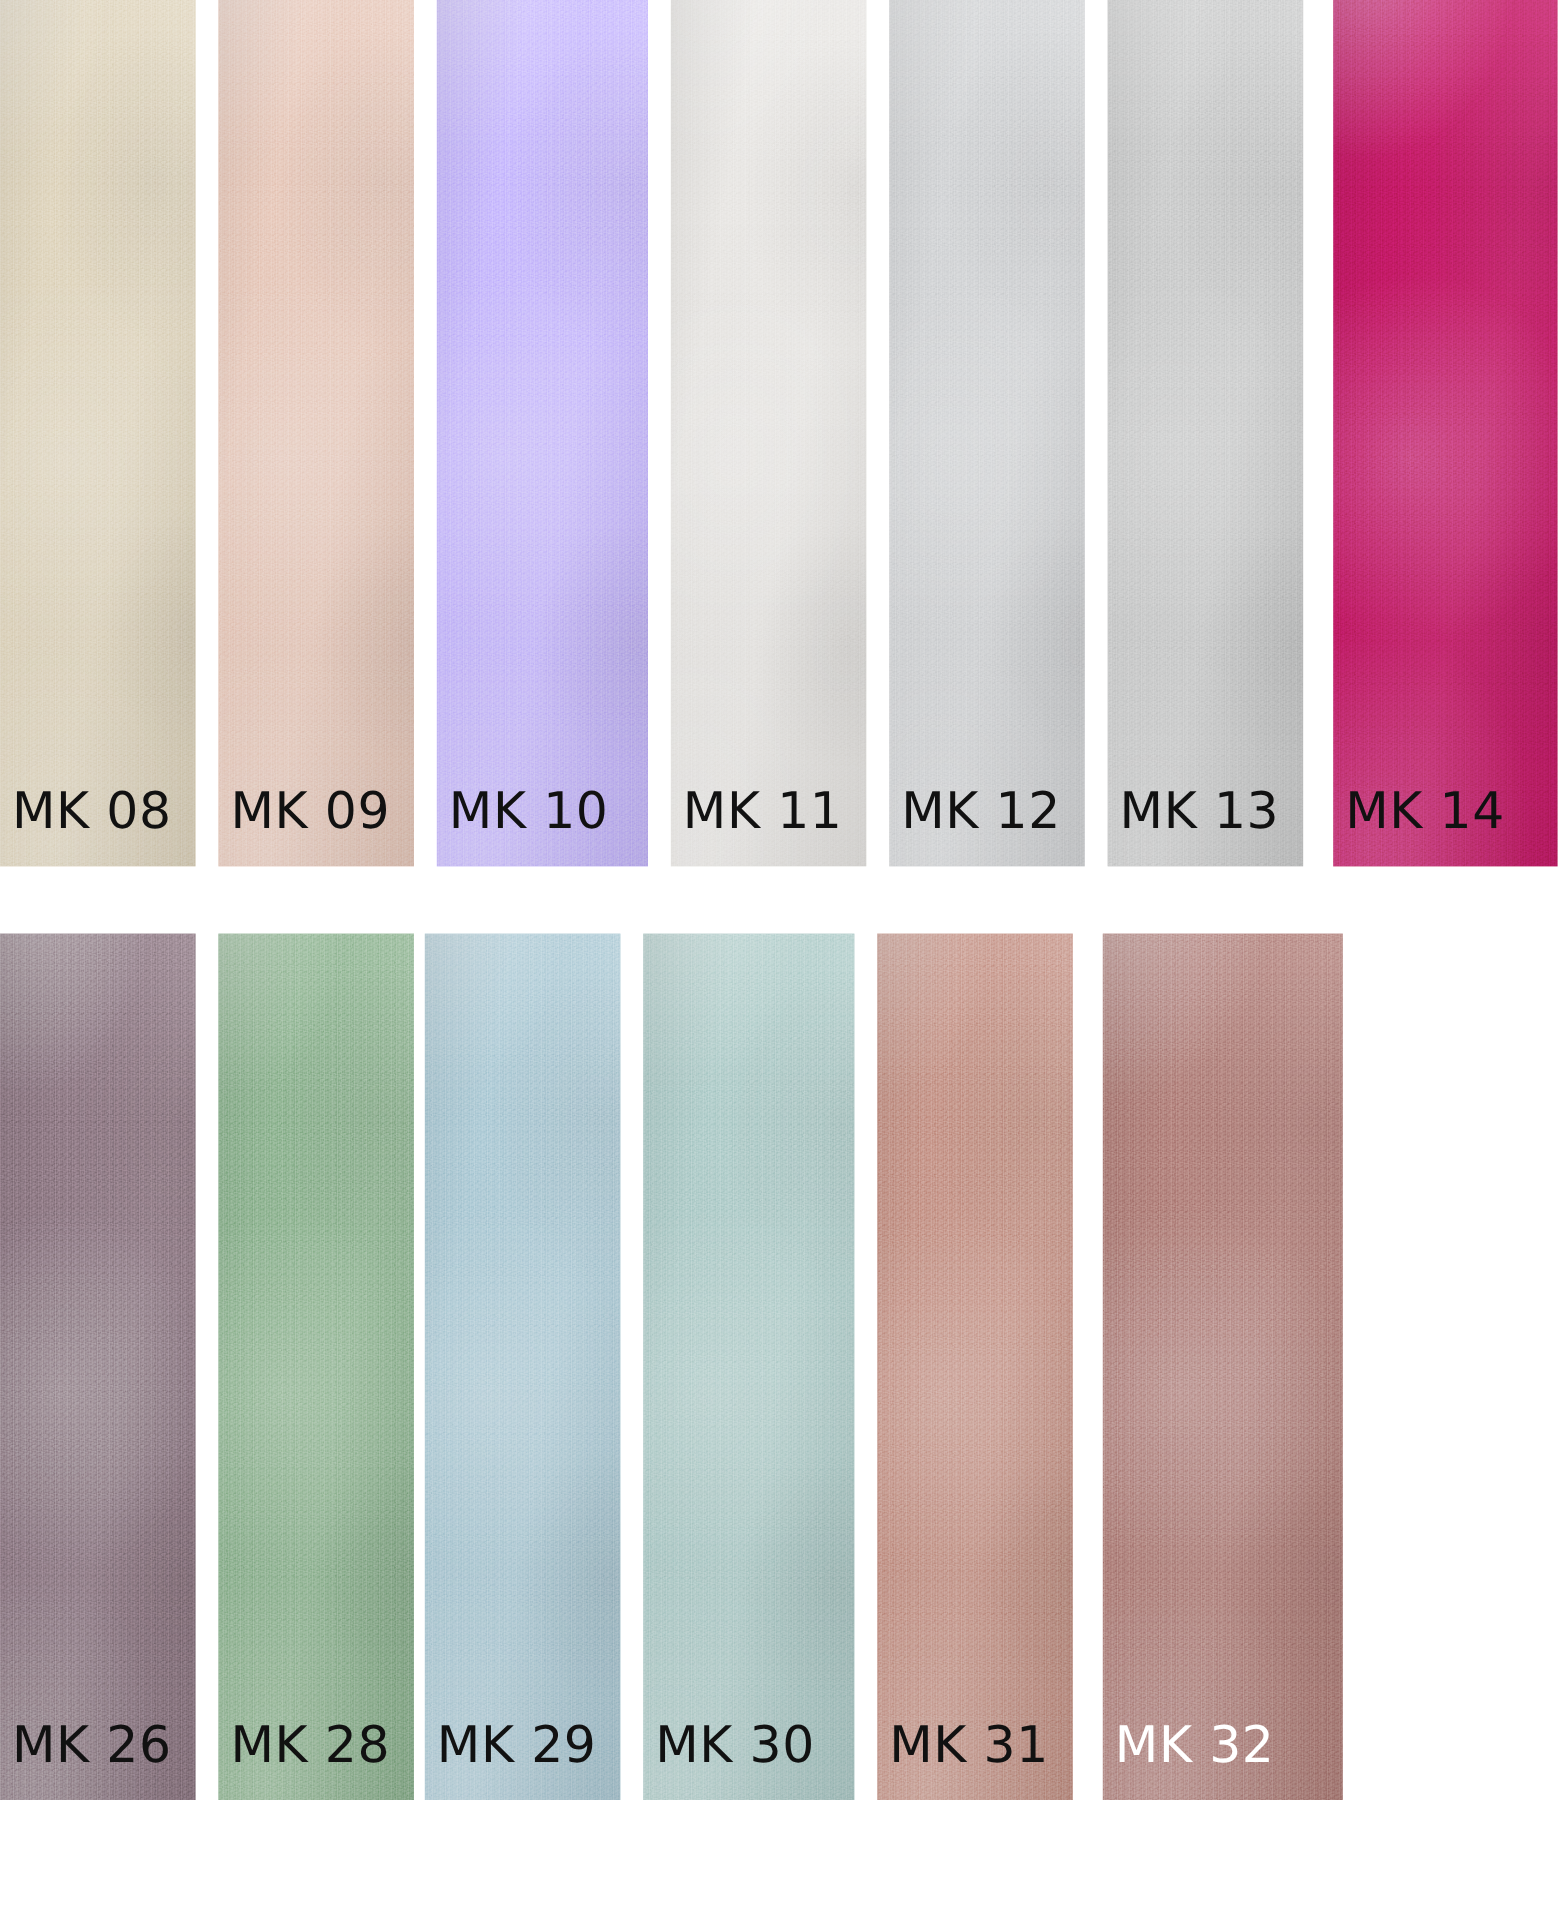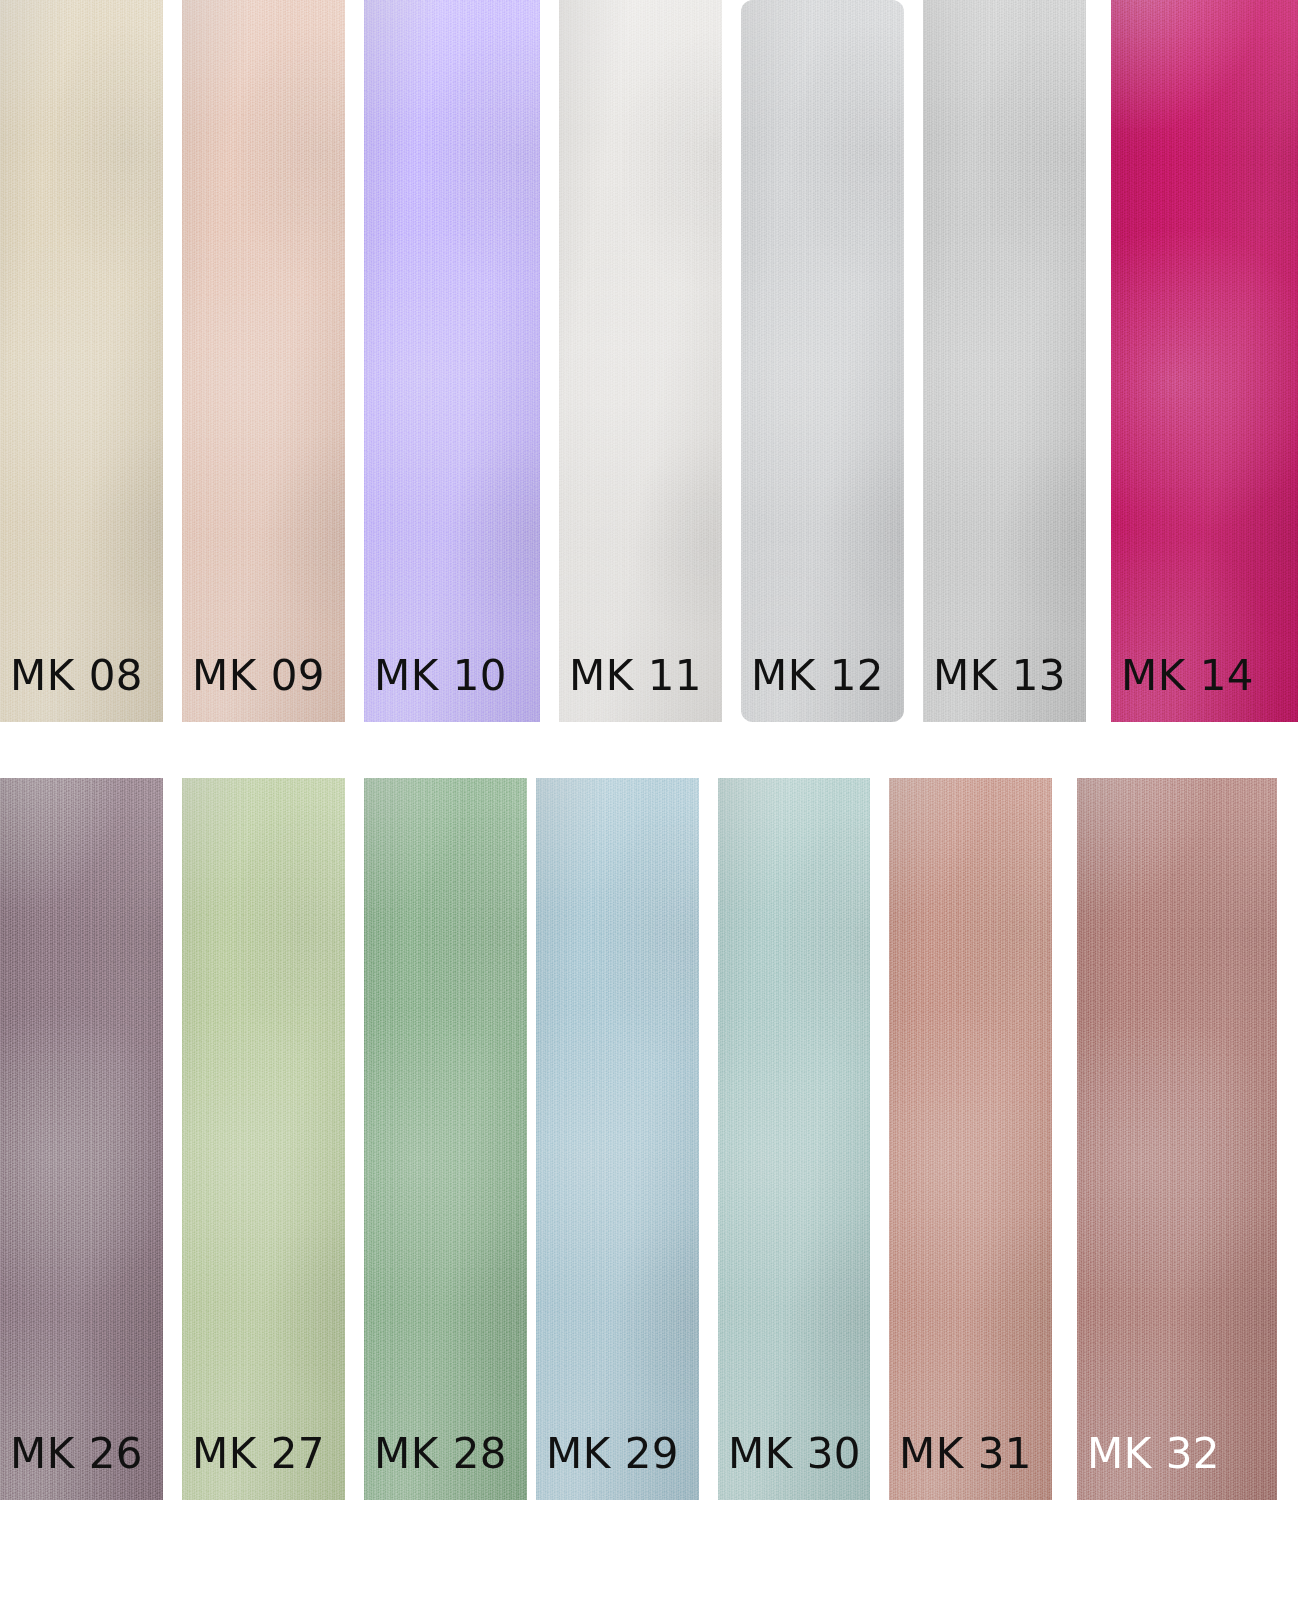--- a/index.html
+++ b/index.html
@@ -136,21 +136,21 @@
         <div class="grain" style="background-position: 4px 1px;"></div>
         <div class="shade"></div>
         <div class="swatch-label" style="color: rgb(17, 17, 17);">MK 10</div>
       </div>
       <div class="swatch" style="width: 163px; margin-left: 19px; background-color: rgb(231, 229, 226);">
         <div class="mottle" style="transform: rotate(3deg) scale(1.25);"></div>
         <div class="grain" style="background-position: 6px 8px;"></div>
         <div class="shade"></div>
         <div class="swatch-label" style="color: rgb(17, 17, 17);">MK 11</div>
       </div>
-      <div class="swatch" style="width: 163px; margin-left: 19px; background-color: rgb(208, 210, 212); border-radius: 12px;">
+      <div class="swatch" style="width: 163px; margin-left: 19px; background-color: rgb(208, 210, 212);">
         <div class="mottle" style="transform: rotate(-2deg) scale(1.25);"></div>
         <div class="grain" style="background-position: 8px 2px;"></div>
         <div class="shade"></div>
         <div class="swatch-label" style="color: rgb(17, 17, 17);">MK 12</div>
       </div>
       <div class="swatch" style="width: 163px; margin-left: 19px; background-color: rgb(200, 201, 201);">
         <div class="mottle" style="transform: rotate(0deg) scale(1.25);"></div>
         <div class="grain" style="background-position: 10px 9px;"></div>
         <div class="shade"></div>
         <div class="swatch-label" style="color: rgb(17, 17, 17);">MK 13</div>
@@ -162,39 +162,33 @@
         <div class="swatch-label" style="color: rgb(17, 17, 17);">MK 14</div>
       </div>
     </div>
   <div class="swatch-row" id="row-bottom">
       <div class="swatch" style="width: 163px; margin-left: 0px; background-color: rgb(133, 113, 123);">
         <div class="mottle" style="transform: rotate(2deg) scale(1.25);"></div>
         <div class="grain" style="background-position: 0px 4px;"></div>
         <div class="shade"></div>
         <div class="swatch-label" style="color: rgb(17, 17, 17);">MK 26</div>
       </div>
-      <div class="swatch" style="width: 163px; margin-left: 19px; background-color: rgb(185, 203, 157);">
-        <div class="mottle" style="transform: rotate(-3deg) scale(1.25);"></div>
-        <div class="grain" style="background-position: 2px 11px;"></div>
-        <div class="shade"></div>
-        <div class="swatch-label" style="color: rgb(17, 17, 17);">MK 27</div>
-      </div>
       <div class="swatch" style="width: 163px; margin-left: 19px; background-color: rgb(135, 175, 138);">
         <div class="mottle" style="transform: rotate(-1deg) scale(1.25);"></div>
         <div class="grain" style="background-position: 4px 5px;"></div>
         <div class="shade"></div>
         <div class="swatch-label" style="color: rgb(17, 17, 17);">MK 28</div>
       </div>
       <div class="swatch" style="width: 163px; margin-left: 9px; background-color: rgb(168, 199, 211); padding-left: 15px;">
         <div class="mottle" style="transform: rotate(1deg) scale(1.25);"></div>
         <div class="grain" style="background-position: 6px 12px;"></div>
         <div class="shade"></div>
         <div class="swatch-label" style="color: rgb(17, 17, 17);">MK 29</div>
       </div>
-      <div class="swatch" style="width: 152px; margin-left: 19px; background-color: rgb(170, 201, 198); text-align: right;">
+      <div class="swatch" style="width: 176px; margin-left: 19px; background-color: rgb(170, 201, 198); text-align: right;">
         <div class="mottle" style="transform: rotate(3deg) scale(1.25);"></div>
         <div class="grain" style="background-position: 8px 6px;"></div>
         <div class="shade"></div>
         <div class="swatch-label" style="color: rgb(17, 17, 17);">MK 30</div>
       </div>
       <div class="swatch" style="width: 163px; margin-left: 19px; background-color: rgb(194, 142, 129); padding-left: 29px;">
         <div class="mottle" style="transform: rotate(-2deg) scale(1.25);"></div>
         <div class="grain" style="background-position: 10px 0px;"></div>
         <div class="shade"></div>
         <div class="swatch-label" style="color: rgb(17, 17, 17);">MK 31</div>

